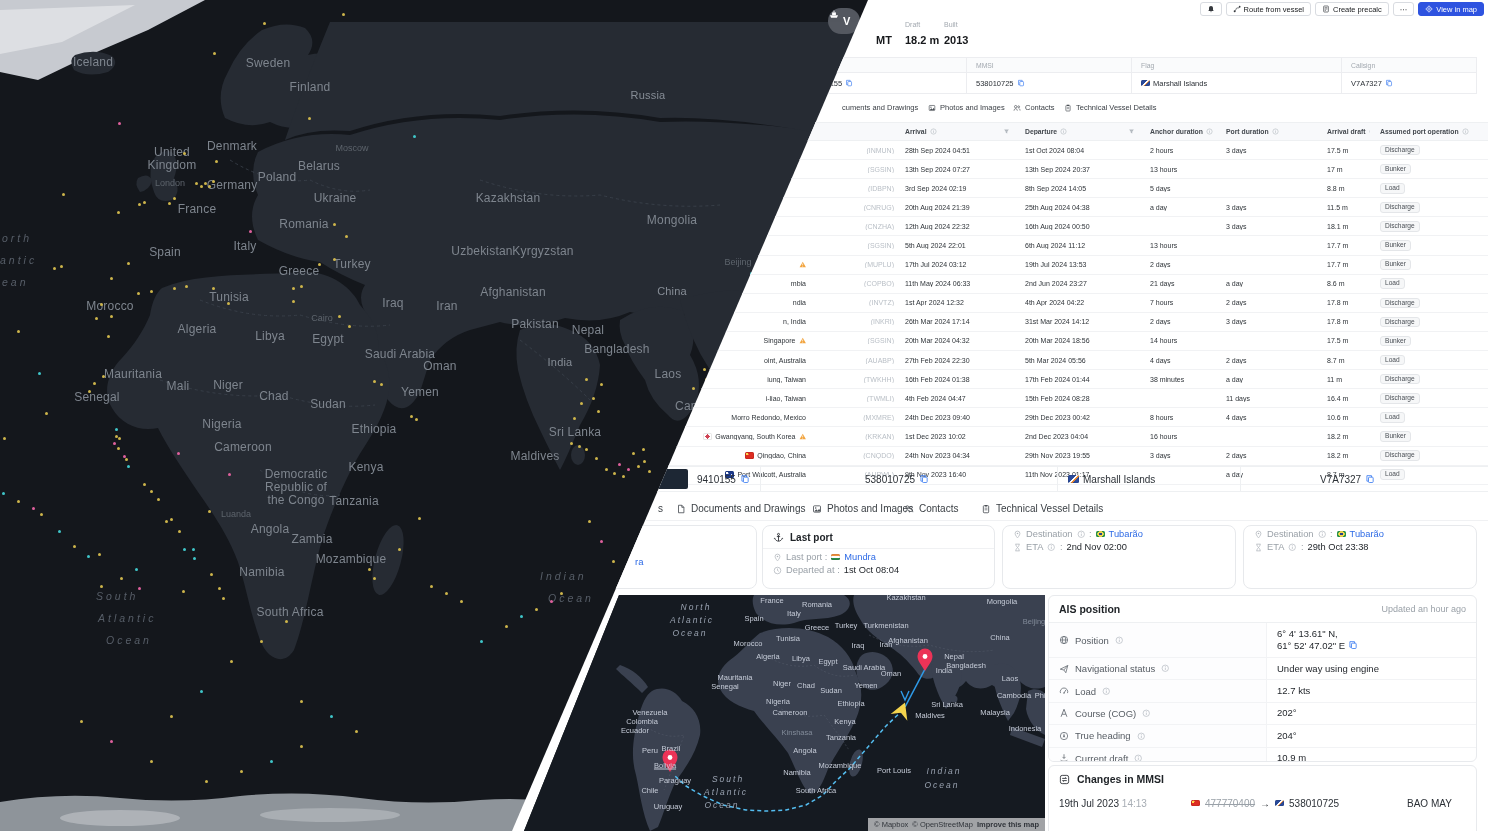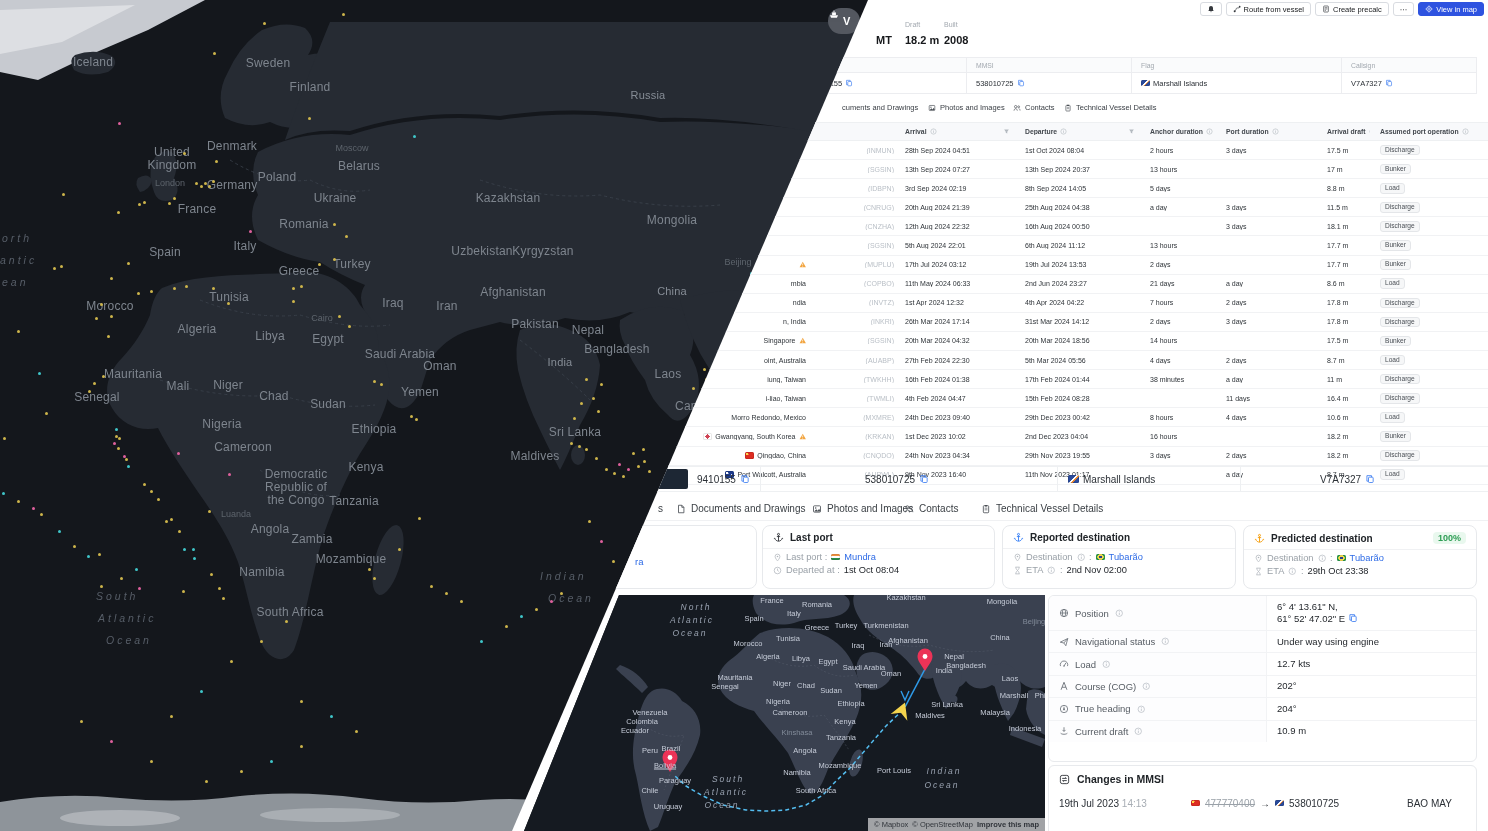--- a/index.html
+++ b/index.html
@@ -165,21 +165,21 @@
         </span>
       <span>V</span>
     </div>
   <span class="mlabel " style="left:93px;top:62px;">Iceland</span>
       <span class="mlabel " style="left:268px;top:63px;">Sweden</span>
       <span class="mlabel " style="left:310px;top:87px;">Finland</span>
       <span class="mlabel big" style="left:648px;top:95px;">Russia</span>
       <span class="mlabel " style="left:172px;top:152px;">United</span>
       <span class="mlabel " style="left:172px;top:165px;">Kingdom</span>
       <span class="mlabel " style="left:232px;top:146px;">Denmark</span>
-      <span class="mlabel " style="left:319px;top:166px;margin-left:40px;">Belarus</span>
+      <span class="mlabel " style="left:319px;top:166px;">Belarus</span>
       <span class="mlabel " style="left:277px;top:177px;">Poland</span>
       <span class="mlabel " style="left:232px;top:185px;">Germany</span>
       <span class="mlabel " style="left:335px;top:198px;">Ukraine</span>
       <span class="mlabel " style="left:197px;top:209px;">France</span>
       <span class="mlabel " style="left:304px;top:224px;">Romania</span>
       <span class="mlabel " style="left:508px;top:198px;">Kazakhstan</span>
       <span class="mlabel " style="left:245px;top:246px;">Italy</span>
       <span class="mlabel " style="left:165px;top:252px;">Spain</span>
       <span class="mlabel " style="left:352px;top:264px;">Turkey</span>
       <span class="mlabel " style="left:299px;top:271px;">Greece</span>
@@ -429,21 +429,21 @@
             </svg>
           </span>
           <span>View in map</span>
         </button>
     </div>
 
     <span class="stat-value" style="left:876px;top:34px;">MT</span>
     <span class="stat-label" style="left:905px;top:21px;">Draft</span>
     <span class="stat-value" style="left:905px;top:34px;">18.2 m</span>
     <span class="stat-label" style="left:944px;top:21px;">Built</span>
-    <span class="stat-value" style="left:944px;top:34px;">2008</span>
+    <span class="stat-value" style="left:944px;top:34px;">2013</span>
 
     <div id="info1">
       <div class="h"></div>
       <div class="h">MMSI</div>
       <div class="h">Flag</div>
       <div class="h">Callsign</div>
       <div class="v" style="padding-left:4px;">
           <span>9410155</span>
           <span class="ic copy">
             <svg viewBox="0 0 12 12">
@@ -981,29 +981,20 @@
             <svg viewBox="0 0 12 12">
               <circle cx="6" cy="6" r="4.4" fill="none" stroke="currentColor"></circle>
               <path d="M6 3.4V6l1.8 1.2" stroke="currentColor" fill="none"></path>
             </svg>
           </span>
           <span>Departed at :</span>
           <span class="val">1st Oct 08:04</span>
         </div>
       </div>
     <div class="card" style="left:1002px;width:234px;" id="card-reported">
-        <div class="chead">
-          <span class="ic" style="color:#3b82f6;font-size:11px;">
-            <svg viewBox="0 0 12 12">
-              <circle cx="6" cy="2.6" r="1.1" fill="none" stroke="currentColor"></circle>
-              <path d="M6 3.7V10M6 10C4 10 2.4 8.6 2 6.8l-1 .4M6 10c2 0 3.6-1.4 4-3.2l1 .4M4.2 5h3.6" stroke="currentColor" fill="none"></path>
-            </svg>
-          </span>
-          <span>Reported destination</span>
-        </div>
         <div class="crow">
           <span class="ic">
             <svg viewBox="0 0 12 12">
               <path d="M6 1.5a3.2 3.2 0 013.2 3.2C9.2 7 6 10.5 6 10.5S2.8 7 2.8 4.7A3.2 3.2 0 016 1.5z" fill="none" stroke="currentColor"></path>
               <circle cx="6" cy="4.7" r="1.1" fill="currentColor"></circle>
             </svg>
           </span>
           <span>Destination</span>
           <span class="ic info" style="font-size:8.5px;color:#b4bac0;">
             <svg viewBox="0 0 12 12">
@@ -1028,30 +1019,20 @@
               <circle cx="6" cy="6" r="4.5" fill="none" stroke="currentColor"></circle>
               <rect x="5.5" y="5.1" width="1" height="3.3" fill="currentColor"></rect>
               <rect x="5.5" y="3.2" width="1" height="1.1" fill="currentColor"></rect>
             </svg>
           </span>
           <span>:</span>
           <span class="val">2nd Nov 02:00</span>
         </div>
       </div>
     <div class="card" style="left:1243px;width:234px;" id="card-predicted">
-        <div class="chead">
-          <span class="ic" style="color:#f59e0b;font-size:11px;">
-            <svg viewBox="0 0 12 12">
-              <circle cx="6" cy="2.6" r="1.1" fill="none" stroke="currentColor"></circle>
-              <path d="M6 3.7V10M6 10C4 10 2.4 8.6 2 6.8l-1 .4M6 10c2 0 3.6-1.4 4-3.2l1 .4M4.2 5h3.6" stroke="currentColor" fill="none"></path>
-            </svg>
-          </span>
-          <span>Predicted destination</span>
-          <span class="badge-pct">100%</span>
-        </div>
         <div class="crow">
           <span class="ic">
             <svg viewBox="0 0 12 12">
               <path d="M6 1.5a3.2 3.2 0 013.2 3.2C9.2 7 6 10.5 6 10.5S2.8 7 2.8 4.7A3.2 3.2 0 016 1.5z" fill="none" stroke="currentColor"></path>
               <circle cx="6" cy="4.7" r="1.1" fill="currentColor"></circle>
             </svg>
           </span>
           <span>Destination</span>
           <span class="ic info" style="font-size:8.5px;color:#b4bac0;">
             <svg viewBox="0 0 12 12">
@@ -1141,21 +1122,21 @@
           <span class="mm-label " style="left:362px;top:49px;">Iran</span>
           <span class="mm-label " style="left:384px;top:45px;">Afghanistan</span>
           <span class="mm-label " style="left:367px;top:78px;">Oman</span>
           <span class="mm-label " style="left:342px;top:90px;">Yemen</span>
           <span class="mm-label " style="left:430px;top:61px;">Nepal</span>
           <span class="mm-label " style="left:442px;top:70px;">Bangladesh</span>
           <span class="mm-label " style="left:420px;top:75px;">India</span>
           <span class="mm-label " style="left:423px;top:109px;">Sri Lanka</span>
           <span class="mm-label " style="left:406px;top:120px;">Maldives</span>
           <span class="mm-label " style="left:486px;top:83px;">Laos</span>
-          <span class="mm-label " style="left:490px;top:100px;">Marshall</span>
+          <span class="mm-label " style="left:490px;top:100px;">Cambodia</span>
           <span class="mm-label " style="left:471px;top:117px;">Malaysia</span>
           <span class="mm-label " style="left:517px;top:100px;">Phil</span>
           <span class="mm-label " style="left:501px;top:133px;">Indonesia</span>
           <span class="mm-label " style="left:211px;top:82px;">Mauritania</span>
           <span class="mm-label " style="left:201px;top:91px;">Senegal</span>
           <span class="mm-label " style="left:258px;top:88px;">Niger</span>
           <span class="mm-label " style="left:282px;top:90px;">Chad</span>
           <span class="mm-label " style="left:307px;top:95px;">Sudan</span>
           <span class="mm-label " style="left:254px;top:106px;">Nigeria</span>
           <span class="mm-label " style="left:266px;top:117px;">Cameroon</span>
@@ -1188,20 +1169,24 @@
           <span class="mm-ocean" style="left:418px;top:190px;">Ocean</span>
         </div>
       <div id="attrib">
         <span>© Mapbox</span>
         <span>© OpenStreetMap</span>
         <b>Improve this map</b>
       </div>
     </div>
 
     <div id="ais">
+      <div id="ais-head">
+        <span class="t">AIS position</span>
+        <span class="u">Updated an hour ago</span>
+      </div>
       <div id="ais-rows">
           <div class="ais-row" style="height:34px;">
     <div class="ais-label">
               <span class="ic">
                 <svg viewBox="0 0 12 12">
                   <circle cx="6" cy="6" r="4.4" fill="none" stroke="currentColor"></circle>
                   <ellipse cx="6" cy="6" rx="2" ry="4.4" fill="none" stroke="currentColor"></ellipse>
                   <path d="M1.8 6h8.4" stroke="currentColor"></path>
                 </svg>
               </span>

